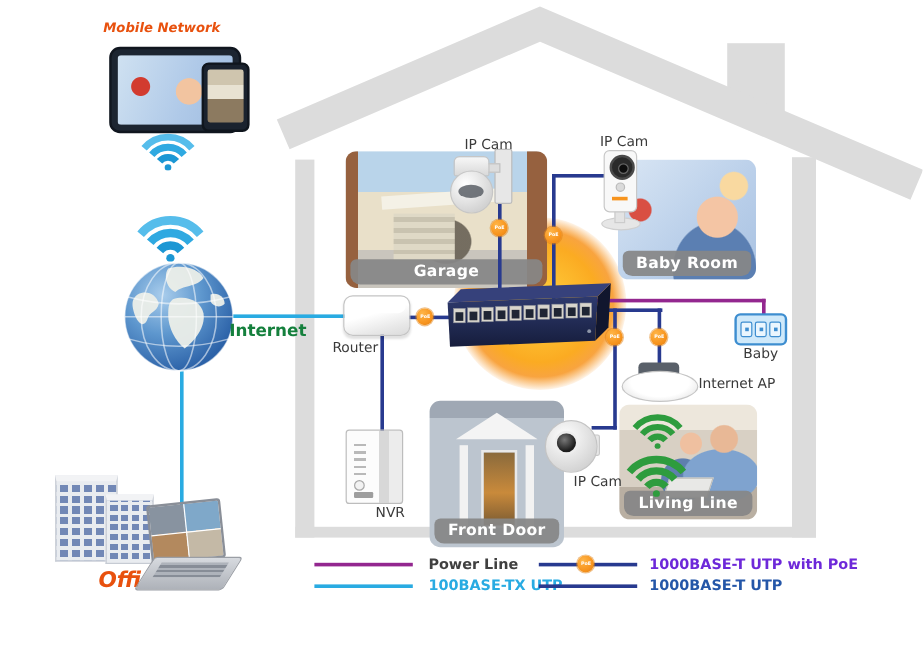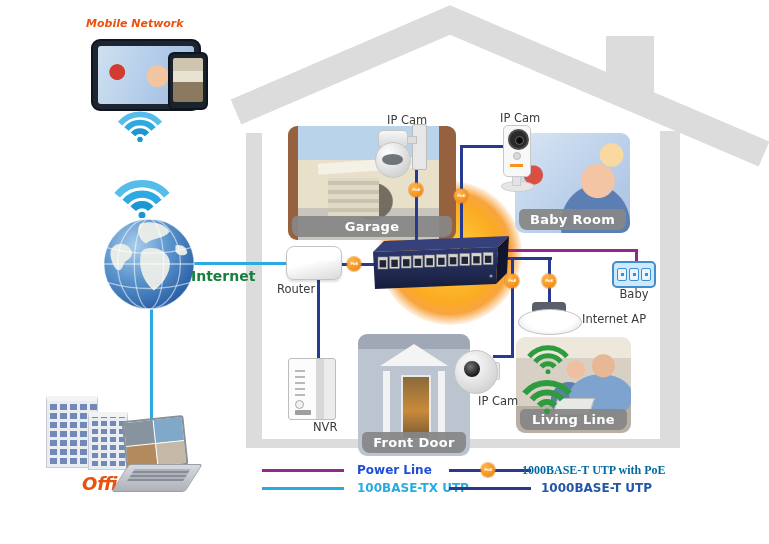--- a/index.html
+++ b/index.html
@@ -319,27 +319,27 @@
   <div class="lbl" style="left:277px;top:282px;z-index:50;">Router</div>
   <div class="lbl" style="left:297px;top:420px;z-index:50;margin-left:16px;">NVR</div>
   <div class="lbl" style="left:387px;top:113px;z-index:50;">IP Cam</div>
   <div class="lbl" style="left:500px;top:111px;z-index:50;">IP Cam</div>
   <div class="lbl" style="left:478px;top:394px;z-index:50;">IP Cam</div>
   <div class="lbl" style="left:582px;top:312px;z-index:50;">Internet AP</div>
   <div class="lbl" style="left:612px;top:287px;width:44px;text-align:center;z-index:50;">Baby</div>
 
   <div>
     <div class="abs hline purple" style="left:262px;top:469px;width:82px;"></div>
-    <div class="legend-label" style="left:357px;top:463px;color:#1d4ed8;">Power Line</div>
+    <div class="legend-label" style="left:357px;top:463px;color:#404040;">Power Line</div>
 
     <div class="abs hline navy" style="left:449px;top:469px;width:82px;"></div>
     <div class="poe" style="left:481px;top:463px;">
         <span>PoE</span>
       </div>
-    <div class="legend-label" style="left:522px;top:463px;color:#0369a1;font-family:Liberation Serif, serif;">1000BASE-T UTP with PoE</div>
+    <div class="legend-label" style="left:541px;top:463px;color:#6d28d9;">1000BASE-T UTP with PoE</div>
 
     <div class="abs hline cyan" style="left:262px;top:487px;width:82px;"></div>
     <div class="legend-label" style="left:357px;top:481px;color:#29ABE2;">100BASE-TX UTP</div>
 
     <div class="abs hline navy" style="left:449px;top:487px;width:82px;"></div>
     <div class="legend-label" style="left:541px;top:481px;color:#2456A8;">1000BASE-T UTP</div>
   </div>
 
 </div>
 

